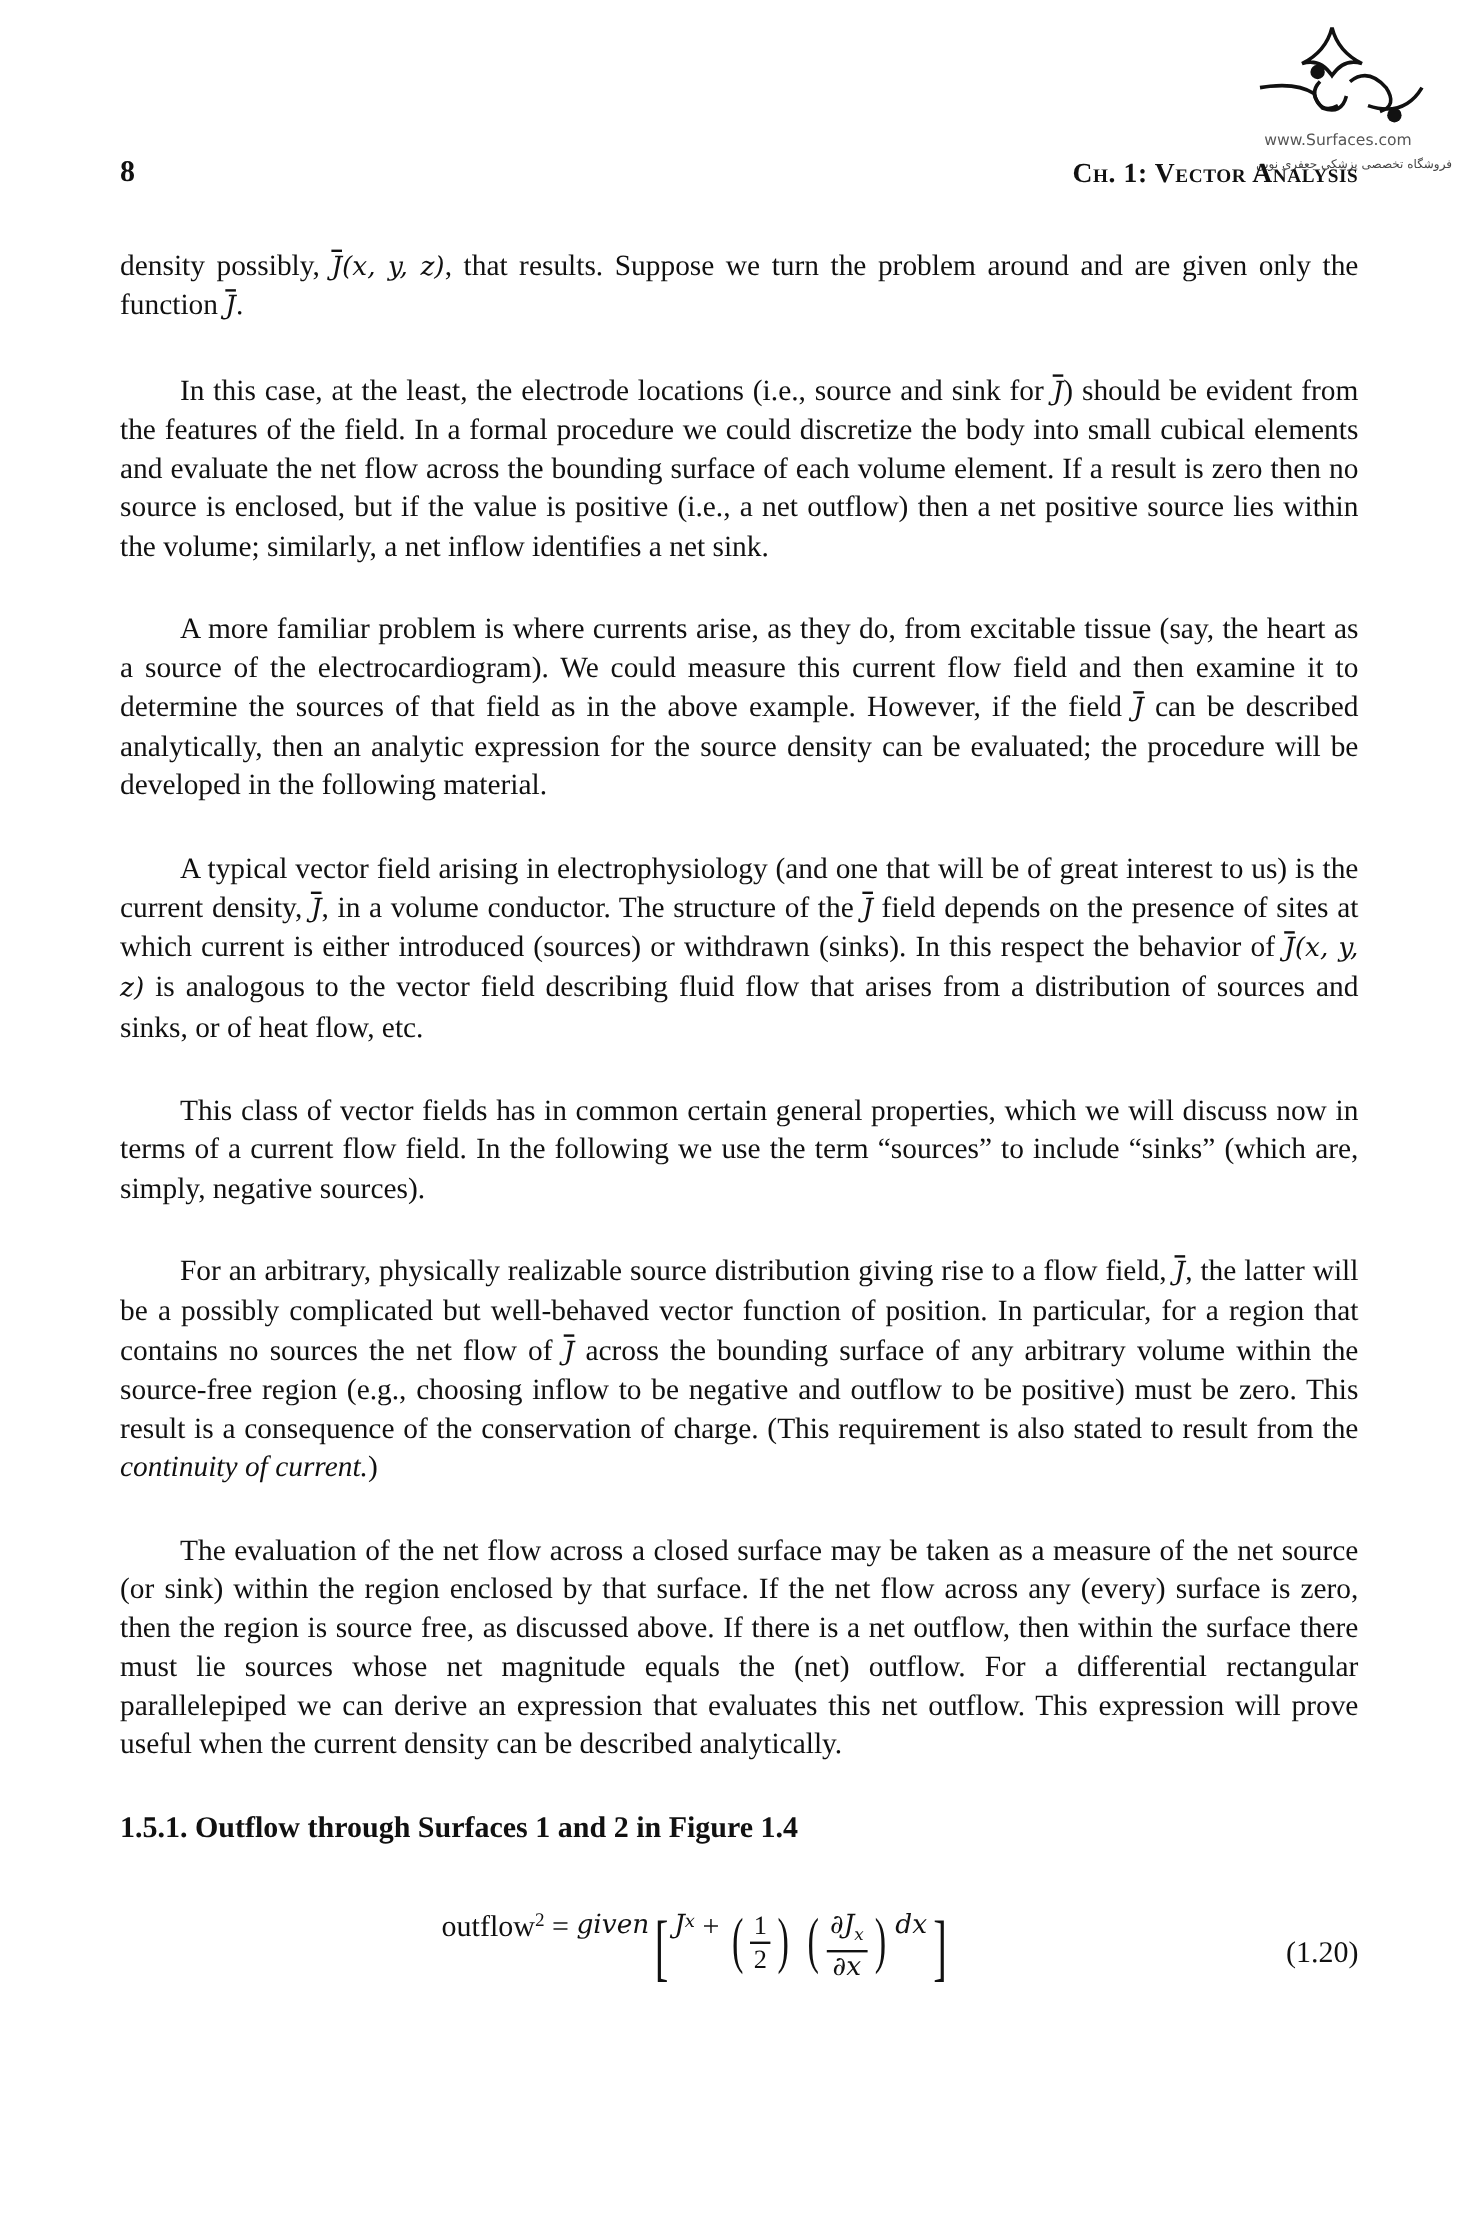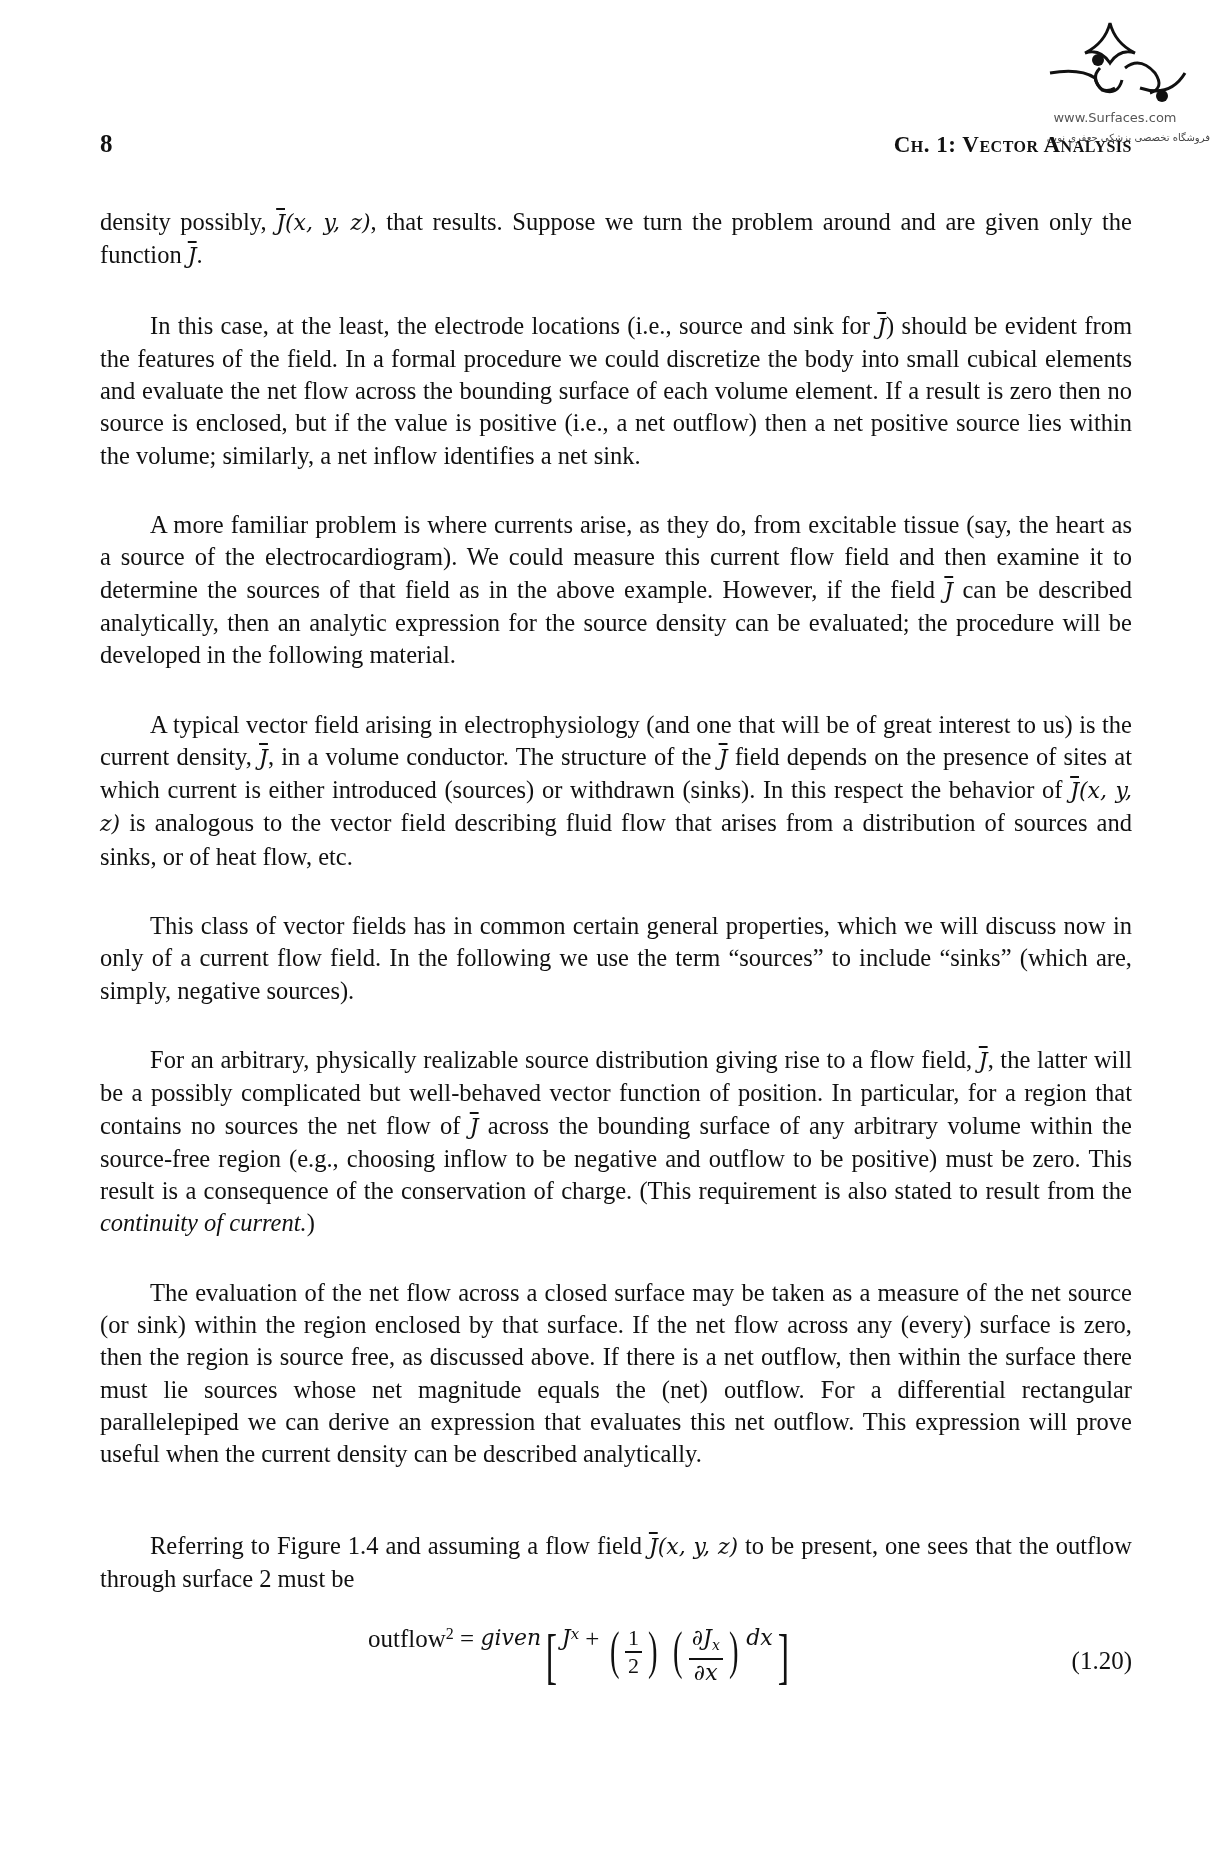--- a/index.html
+++ b/index.html
@@ -68,36 +68,34 @@
   <p class="indent">
     <span>A more familiar problem is where currents arise, as they do, from excitable tissue (say, the heart as a source of the electrocardiogram). We could measure this current flow field and then examine it to determine the sources of that field as in the above example. However, if the field </span><span class="m ov">J</span><span> can be described analytically, then an analytic expression for the source density can be evaluated; the procedure will be developed in the following material.</span>
   </p>
   <div class="gap"></div>
 
   <p class="indent">
     <span>A typical vector field arising in electrophysiology (and one that will be of great interest to us) is the current density, </span><span class="m ov">J</span><span>, in a volume conductor. The structure of the </span><span class="m ov">J</span><span> field depends on the presence of sites at which current is either introduced (sources) or withdrawn (sinks). In this respect the behavior of </span><span class="m ov">J</span><span class="m">(x, y, z)</span><span> is analogous to the vector field describing fluid flow that arises from a distribution of sources and sinks, or of heat flow, etc.</span>
   </p>
   <div class="gap"></div>
 
-  <p class="indent">This class of vector fields has in common certain general properties, which we will discuss now in only of a current flow field. In the following we use the term “sources” to include “sinks” (which are, simply, negative sources).</p>
+  <p class="indent">This class of vector fields has in common certain general properties, which we will discuss now in terms of a current flow field. In the following we use the term “sources” to include “sinks” (which are, simply, negative sources).</p>
   <div class="gap"></div>
 
   <p class="indent">
     <span>For an arbitrary, physically realizable source distribution giving rise to a flow field, </span><span class="m ov">J</span><span>, the latter will be a possibly complicated but well-behaved vector function of position. In particular, for a region that contains no sources the net flow of </span><span class="m ov">J</span><span> across the bounding surface of any arbitrary volume within the source-free region (e.g., choosing inflow to be negative and outflow to be positive) must be zero. This result is a consequence of the conservation of charge. (This requirement is also stated to result from the </span><em>continuity of current.</em><span>)</span>
   </p>
   <div class="gap"></div>
 
   <p class="indent">The evaluation of the net flow across a closed surface may be taken as a measure of the net source (or sink) within the region enclosed by that surface. If the net flow across any (every) surface is zero, then the region is source free, as discussed above. If there is a net outflow, then within the surface there must lie sources whose net magnitude equals the (net) outflow. For a differential rectangular parallelepiped we can derive an expression that evaluates this net outflow. This expression will prove useful when the current density can be described analytically.</p>
   <div class="gap"></div>
 
+  <h3>1.5.1.  Outflow through Surfaces 1 and 2 in Figure 1.4</h3>
   <div style="height:22px"></div>
 
-  <p class="indent">
-    <span>Referring to Figure 1.4 and assuming a flow field </span><span class="m ov">J</span><span class="m">(x, y, z)</span><span> to be present, one sees that the outflow through surface 2 must be</span>
-  </p>
 
   <div class="eq">
     <div class="eq-body">
       <span>outflow</span>
         <sub style="font-size:16px">2</sub>
       <span style="white-space:pre"> = </span>
       <span class="m">given</span>
       <span class="bracket">[</span>
       <span class="m">J</span>
         <sub class="m" style="font-size:15px">x</sub>

